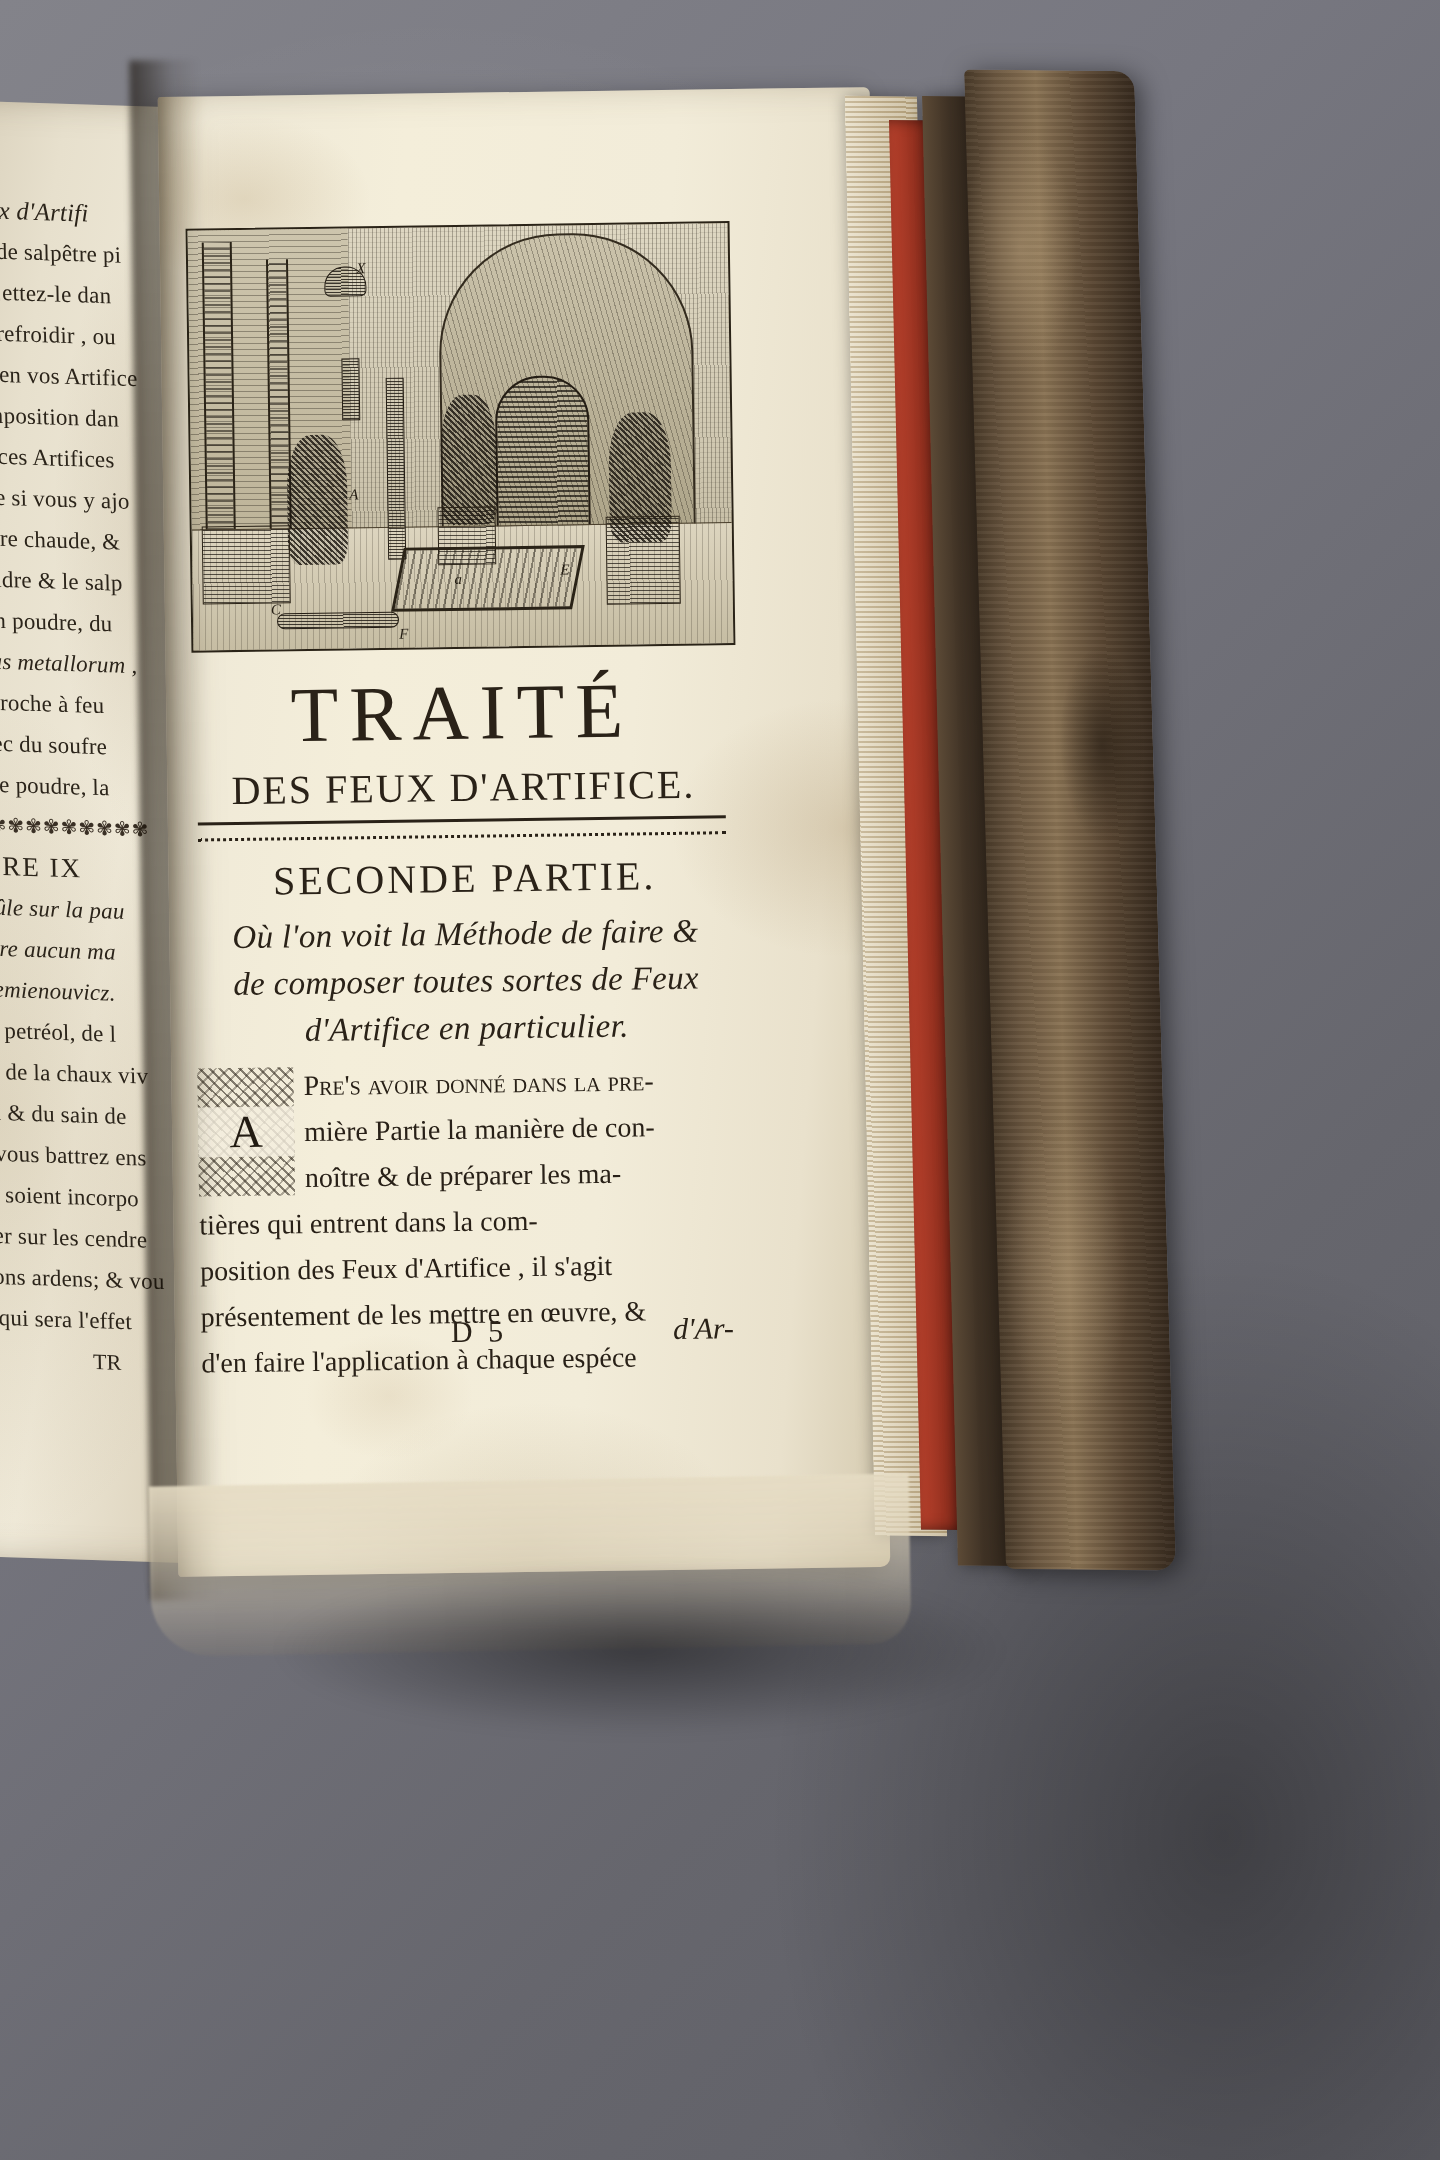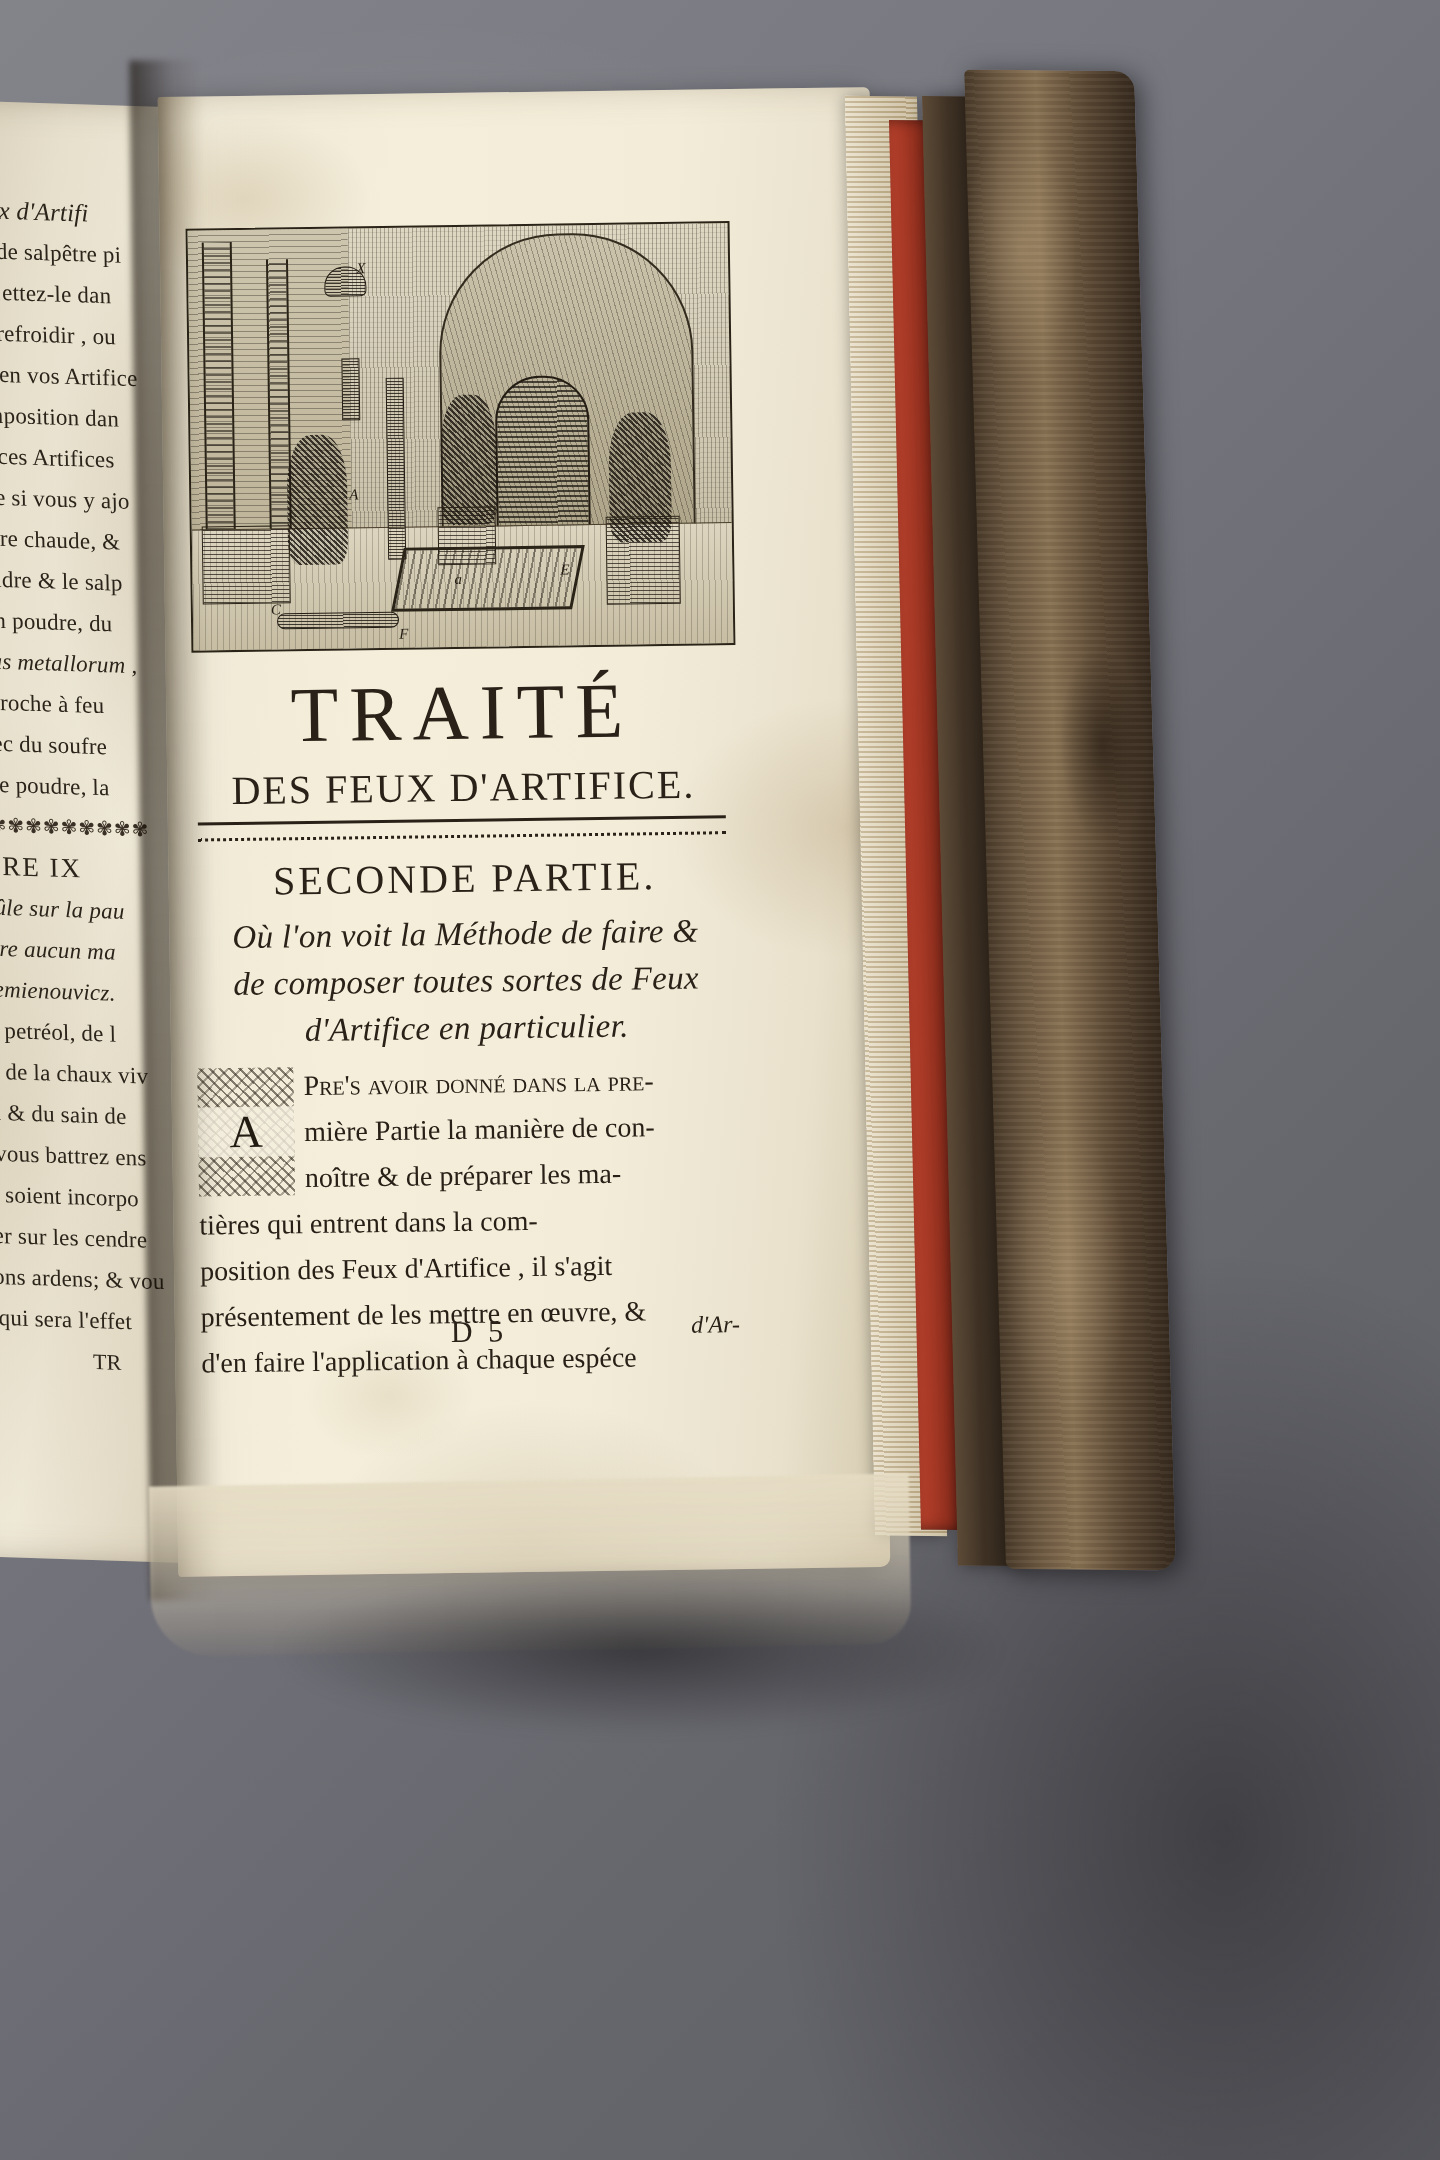--- a/index.html
+++ b/index.html
@@ -255,21 +255,21 @@
   }
   .signature {
     position: absolute;
     left: 26px;
     top: 1222px;
     width: 545px;
     font-size: 30px;
     color: #2a2218;
   }
   .sig-left { position: absolute; left: 250px; letter-spacing: 4px; }
-  .sig-right { position: absolute; right: 6px; font-style: italic; font-size: 24px; }
+  .sig-right { position: absolute; right: 12px; font-style: italic; font-size: 30px; }
 
   
   .gutter {
     position: absolute;
     left: 140px; top: 60px;
     width: 70px; height: 1540px;
     background: linear-gradient(90deg, rgba(20,14,6,0.62), rgba(20,14,6,0.12) 60%, rgba(0,0,0,0));
     transform: rotate(-0.8deg);
     filter: blur(3px);
   }

